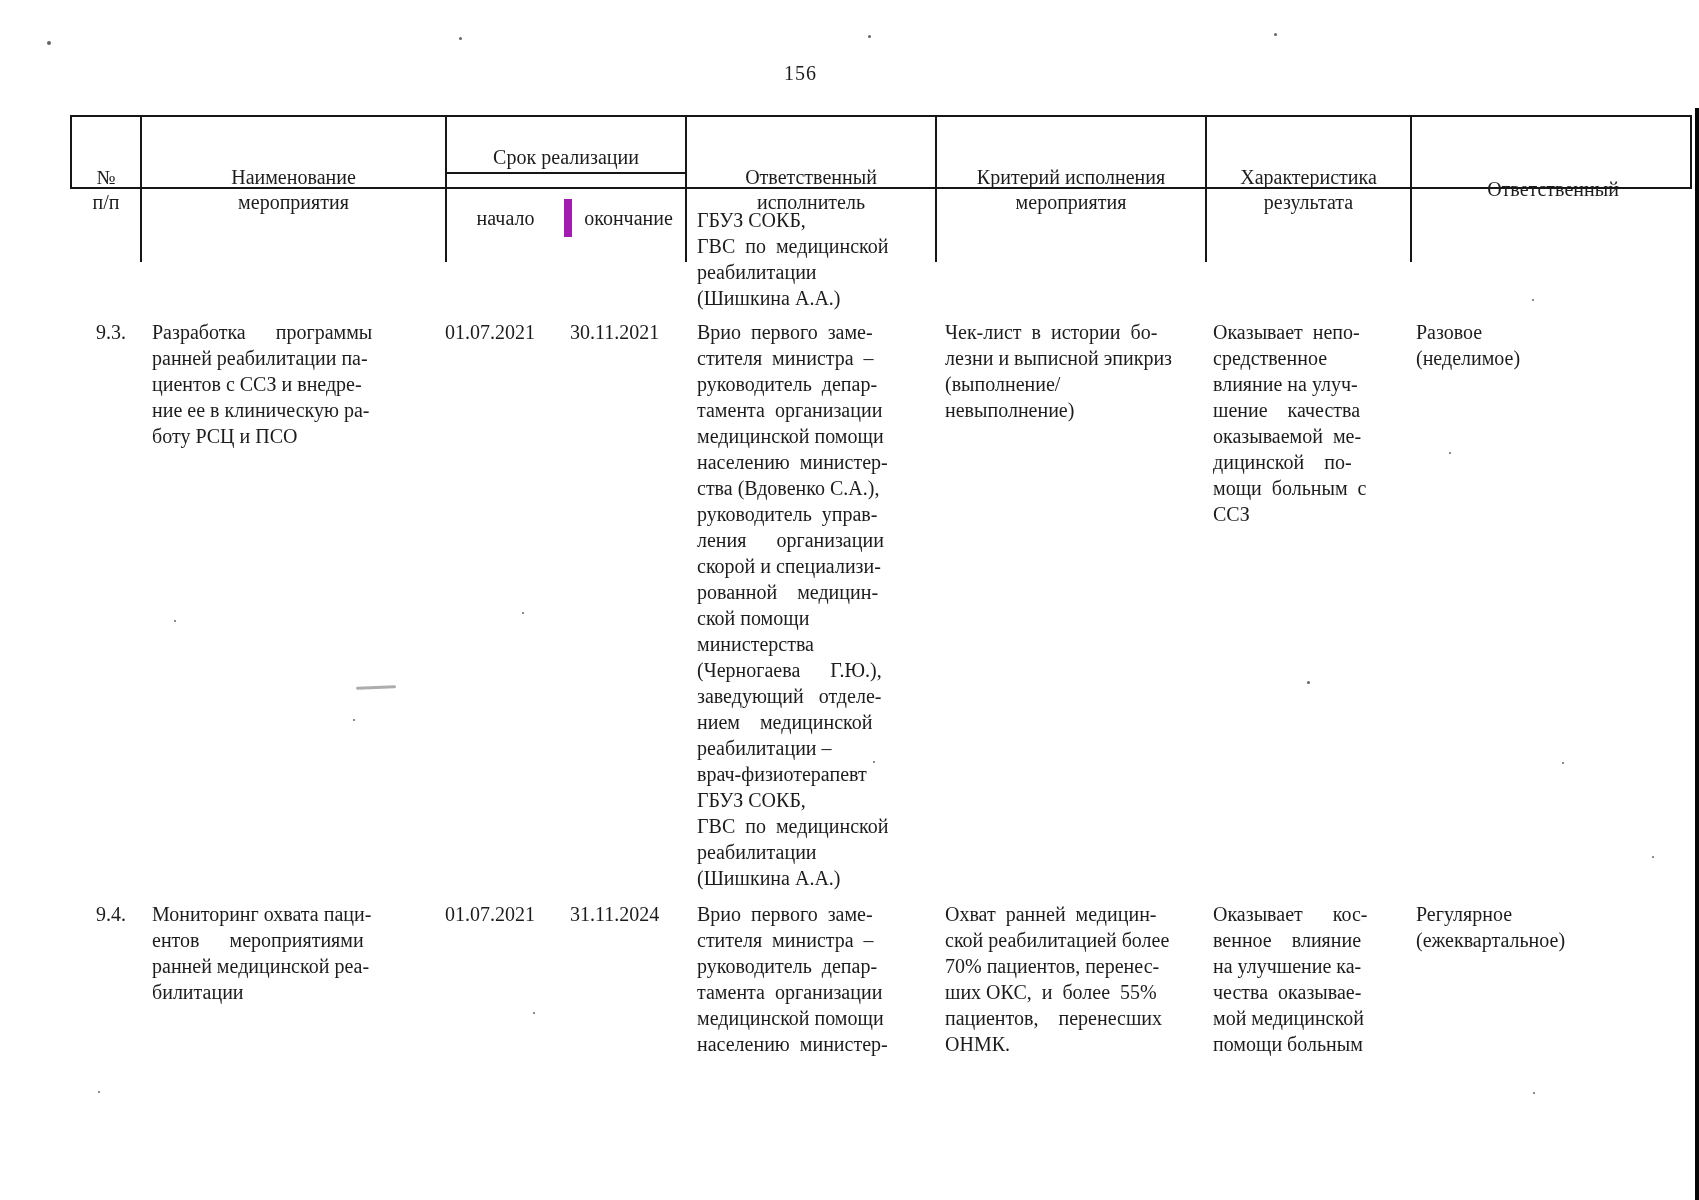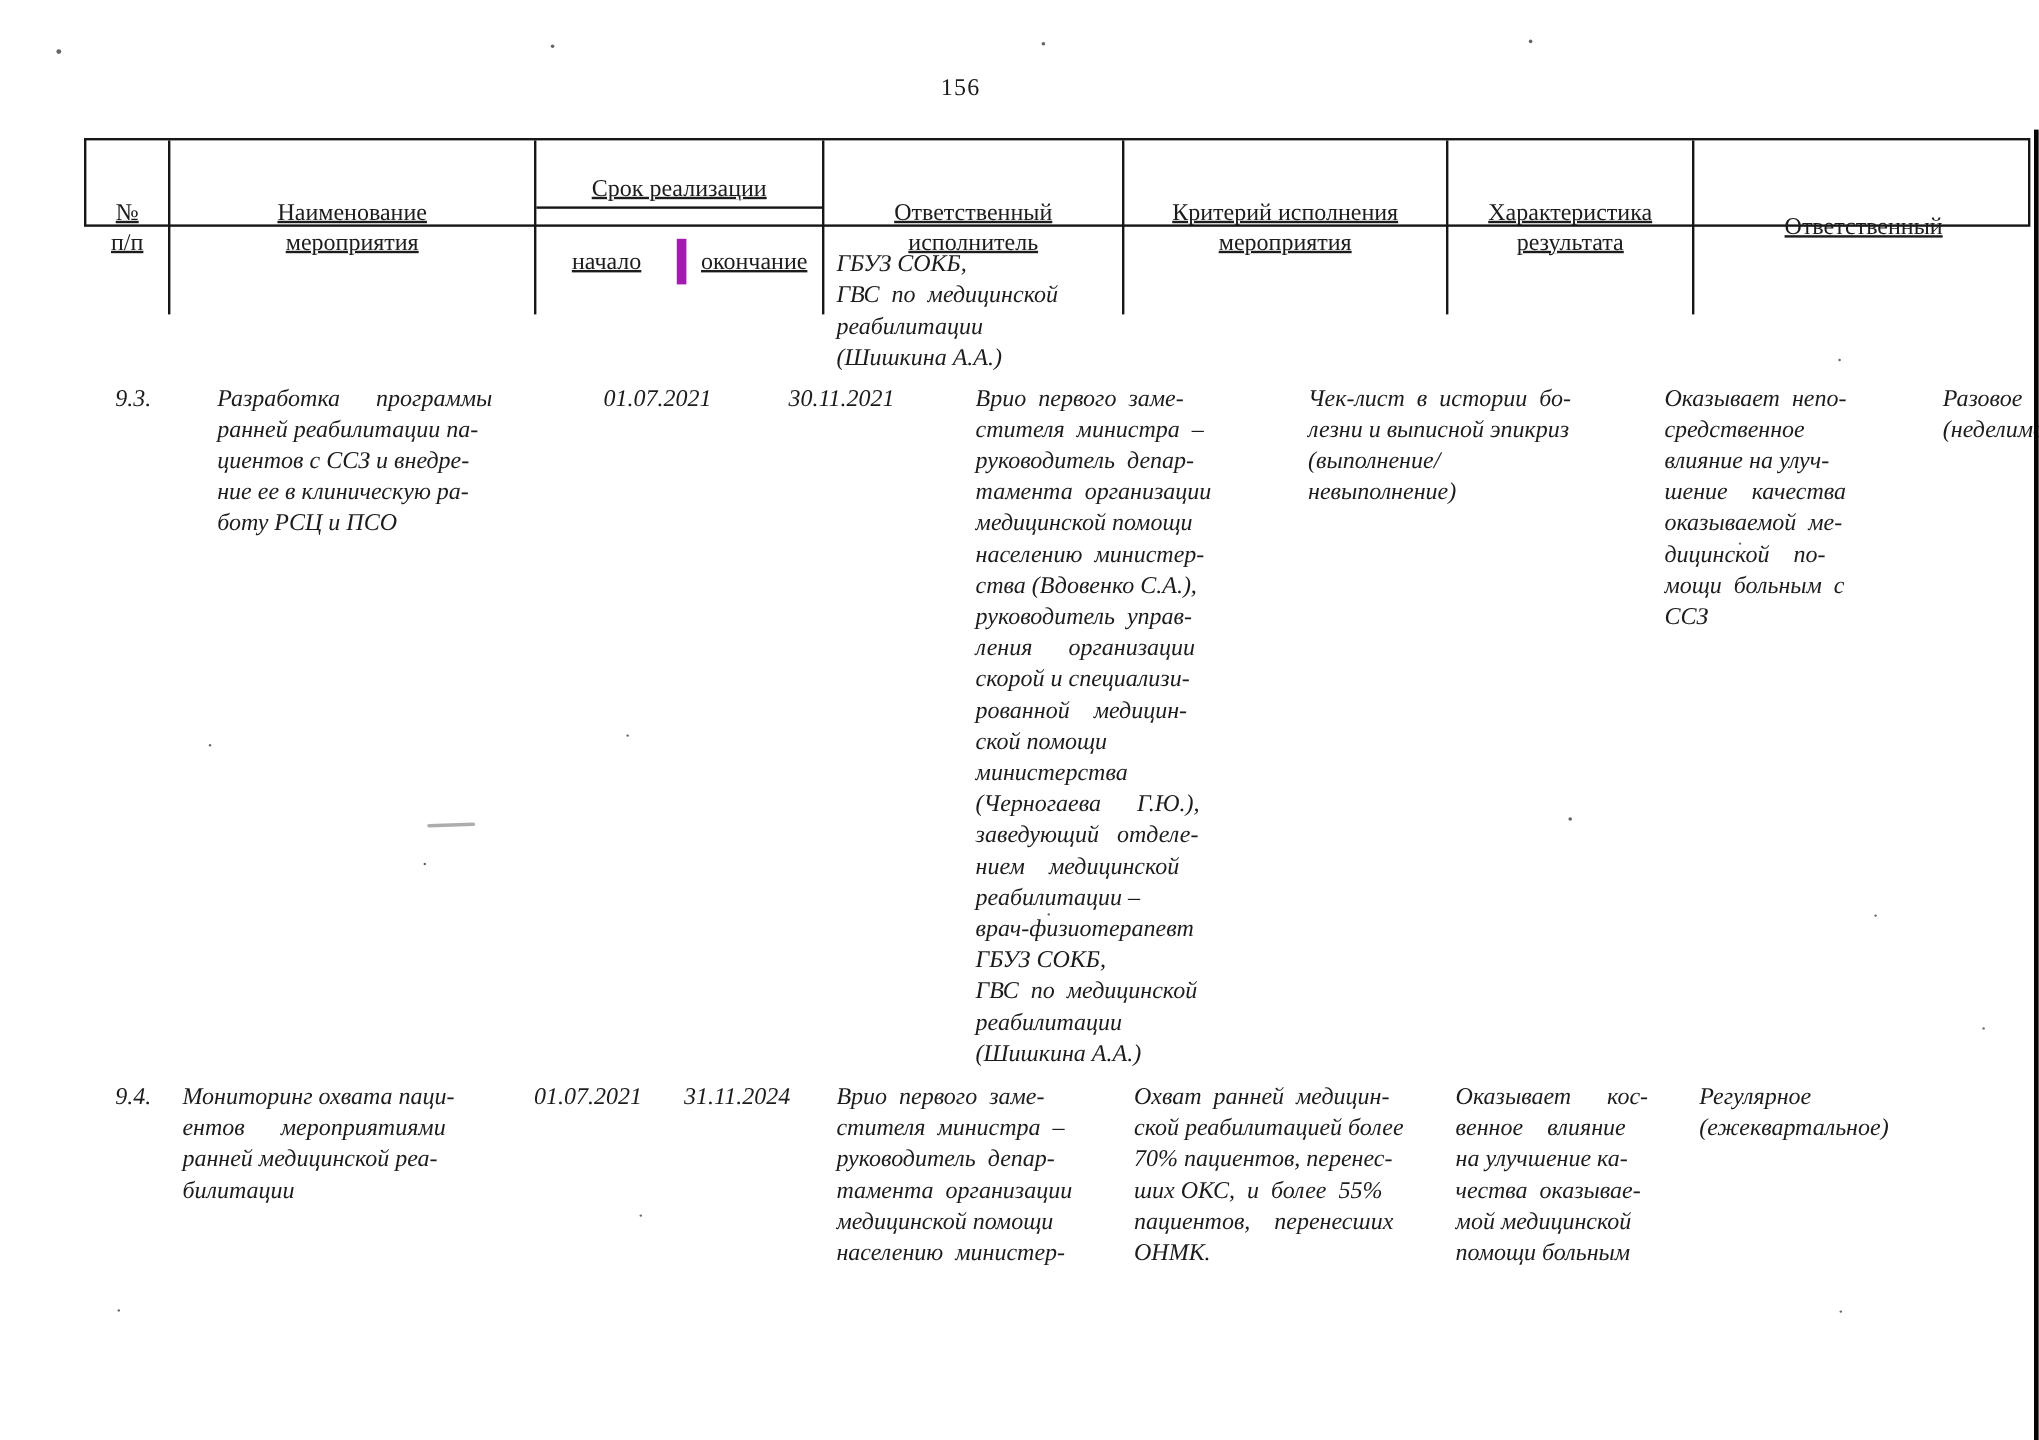--- a/index.html
+++ b/index.html
@@ -33,48 +33,46 @@
   }
   .th {
     border-right: 2px solid #161616;
     display: flex;
     flex-direction: column;
     align-items: center;
     justify-content: center;
     text-align: center;
     white-space: pre-line;
     padding: 2px 4px;
-    text-decoration: underline;
   }
   .th:last-child { border-right: none; }
   .th-term { padding: 0; display: block; }
   .term-top {
     height: 32px;
     border-bottom: 2px solid #161616;
     display: flex; align-items: center; justify-content: center;
   }
   .term-bottom {
     display: grid;
     grid-template-columns: 125px 1fr;
     height: 38px;
   }
   .term-bottom .sub { display: flex; align-items: center; justify-content: center; }
   .term-bottom .sub:first-child { border-right: 8px solid #a21caf; }
   .tbody {
     padding-top: 18px;
     font-size: 20px;
     line-height: 26px;
-    font-style: italic;
   }
   .row {
     display: grid;
     grid-template-columns: 70px 305px 125px 115px 250px 270px 205px 282px;
     align-items: start;
   }
-  .row-93 { margin-top: 8px; gap: 29px; }
+  .row-93 { margin-top: 8px; }
   .row-94 { margin-top: 10px; }
   .cell { white-space: pre-wrap; }
   .cell-num  { padding-left: 26px; }
   .cell-name { padding-left: 12px; padding-right: 6px; }
   .cell-date { text-align: left; }
   .cell-resp { padding-left: 12px; padding-right: 4px; }
   .cell-crit { padding-left: 10px; padding-right: 4px; }
   .cell-char { padding-left: 8px;  padding-right: 4px; }
   .cell-reg  { padding-left: 6px; }
   .scan-edge {

